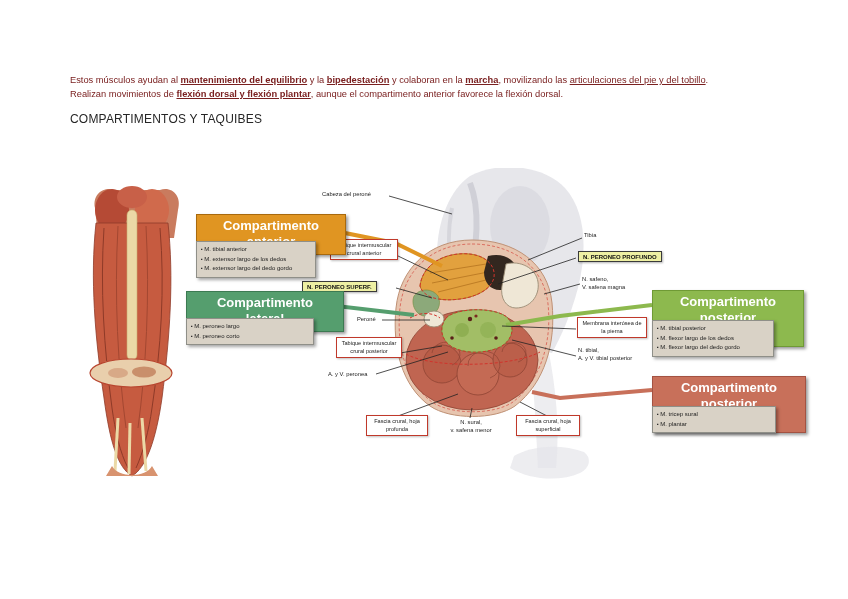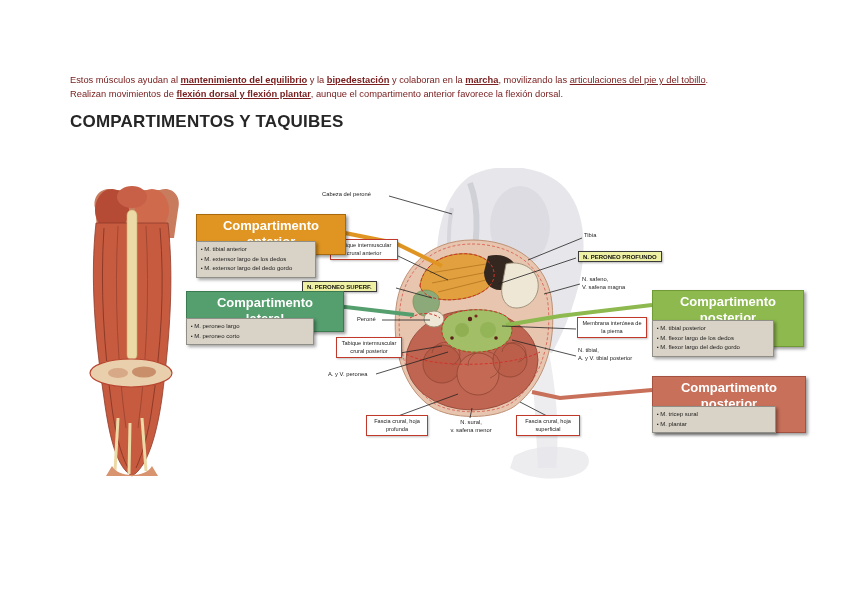--- a/index.html
+++ b/index.html
@@ -3,21 +3,21 @@
 <meta charset="utf-8">
 <style>
   html,body{margin:0;padding:0;background:#ffffff;}
   .page{position:relative;width:848px;height:599px;background:#ffffff;overflow:hidden;
         font-family:"Liberation Sans", sans-serif;}
   .textblock{position:absolute;left:70px;top:74px;width:716px;}
   .para{margin:0 0 10px 0;font-size:9.3px;line-height:1.5;color:#7a2020;}
   .b{font-weight:bold;}
   .u{text-decoration:underline;}
   .bu{font-weight:bold;text-decoration:underline;}
-  .heading{margin:4px 0 0 0;font-size:17px;font-weight:bold;color:#262626;letter-spacing:.2px;}
+  .heading{margin:4px 0 0 0;font-size:12px;font-weight:normal;color:#262626;letter-spacing:.2px;}
   .diagram{position:absolute;left:0;top:168px;width:848px;height:325px;}
   .diagram svg{position:absolute;left:0;top:0;}
   .hdr{position:absolute;color:#fff;font-weight:bold;font-size:13px;line-height:1.25;
        text-align:center;padding:3px 18px;white-space:pre-line;
        box-shadow:2px 2px 3px rgba(0,0,0,.4);}
   .hdr.orange{background:#E09522;border:1px solid #A8690D;}
   .hdr.green{background:#559E6E;border:1px solid #3C7A52;}
   .hdr.lime{background:#8DB94E;border:1px solid #6F9A35;}
   .hdr.salmon{background:#C8705A;border:1px solid #A35242;}
   .mlist{position:absolute;background:#D9D2C6;border:1px solid #8F8F88;

